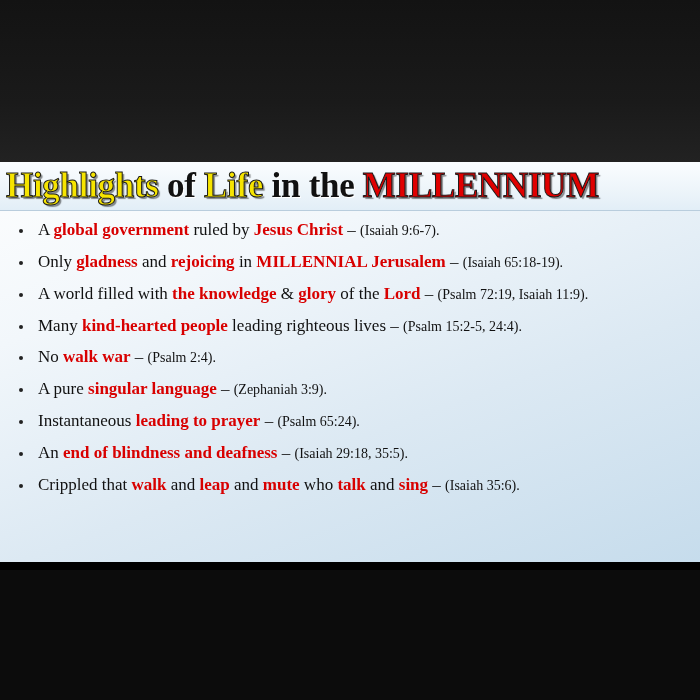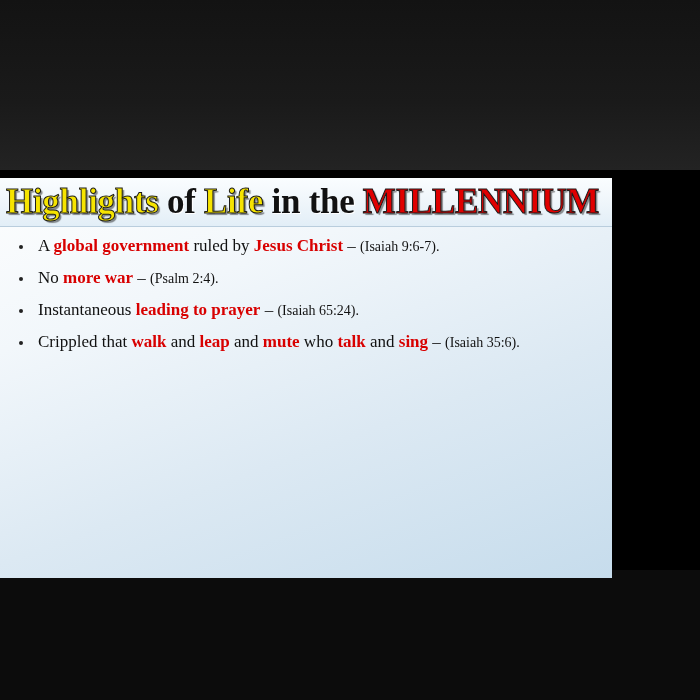--- a/index.html
+++ b/index.html
@@ -23,22 +23,22 @@
     background: linear-gradient(180deg, #131313 0%, #1a1a1a 60%, #232323 100%);
   }
   .band-bottom {
     position: absolute;
     left: 0; top: 570px;
     width: 700px; height: 130px;
     background: #0c0c0c;
   }
   .slide {
     position: absolute;
-    left: 0; top: 178px;
-    width: 612px; height: 400px;
+    left: 0; top: 162px;
+    width: 700px; height: 400px;
     background: linear-gradient(160deg, #fdfefe 0%, #f2f7fb 28%, #dce9f3 62%, #c6dcec 100%);
     overflow: hidden;
   }
   .title-bar {
     position: relative;
     height: 48px;
     background: linear-gradient(180deg, #fafdff 0%, #eef5fa 55%, #e2eef7 100%);
     border-bottom: 1px solid #b9cddd;
     white-space: nowrap;
     overflow: hidden;
@@ -107,19 +107,24 @@
   <div class="band-bottom"></div>
 
   <div class="slide">
 
     <div class="title-bar">
       <div class="title-text" id="title-text"><span class="y">Highlights</span><span class="w"> of </span><span class="y">Life</span><span class="w"> in the </span><span class="r">MILLENNIUM</span></div>
     </div>
 
     <div class="bullets" id="bullet-list">
         <div class="bullet"><span class="dot"></span><span class="plain">A </span><span class="em">global government</span><span class="plain"> ruled by </span><span class="em">Jesus Christ</span><span class="plain"> – </span><span class="ref">(Isaiah 9:6-7).</span></div>
-        <div class="bullet"><span class="dot"></span><span class="plain">No </span><span class="em">more war</span><span class="plain"> – </span><span class="ref">(Psalm 2:4).</span></div>
-        <div class="bullet"><span class="dot"></span><span class="plain">Instantaneous </span><span class="em">leading to prayer</span><span class="plain"> – </span><span class="ref">(Isaiah 65:24).</span></div>
+        <div class="bullet"><span class="dot"></span><span class="plain">Only </span><span class="em">gladness</span><span class="plain"> and </span><span class="em">rejoicing</span><span class="plain"> in </span><span class="em">MILLENNIAL Jerusalem</span><span class="plain"> – </span><span class="ref">(Isaiah 65:18-19).</span></div>
+        <div class="bullet"><span class="dot"></span><span class="plain">A world filled with </span><span class="em">the knowledge</span><span class="plain"> &amp; </span><span class="em">glory</span><span class="plain"> of the </span><span class="em">Lord</span><span class="plain"> – </span><span class="ref">(Psalm 72:19, Isaiah 11:9).</span></div>
+        <div class="bullet"><span class="dot"></span><span class="plain">Many </span><span class="em">kind-hearted people</span><span class="plain"> leading righteous lives – </span><span class="ref">(Psalm 15:2-5, 24:4).</span></div>
+        <div class="bullet"><span class="dot"></span><span class="plain">No </span><span class="em">walk war</span><span class="plain"> – </span><span class="ref">(Psalm 2:4).</span></div>
+        <div class="bullet"><span class="dot"></span><span class="plain">A pure </span><span class="em">singular language</span><span class="plain"> – </span><span class="ref">(Zephaniah 3:9).</span></div>
+        <div class="bullet"><span class="dot"></span><span class="plain">Instantaneous </span><span class="em">leading to prayer</span><span class="plain"> – </span><span class="ref">(Psalm 65:24).</span></div>
+        <div class="bullet"><span class="dot"></span><span class="plain">An </span><span class="em">end of blindness and deafness</span><span class="plain"> – </span><span class="ref">(Isaiah 29:18, 35:5).</span></div>
         <div class="bullet"><span class="dot"></span><span class="plain">Crippled that </span><span class="em">walk</span><span class="plain"> and </span><span class="em">leap</span><span class="plain"> and </span><span class="em">mute</span><span class="plain"> who </span><span class="em">talk</span><span class="plain"> and </span><span class="em">sing</span><span class="plain"> – </span><span class="ref">(Isaiah 35:6).</span></div>
       </div>
 
   </div>
 </div>
 
 </body></html>

